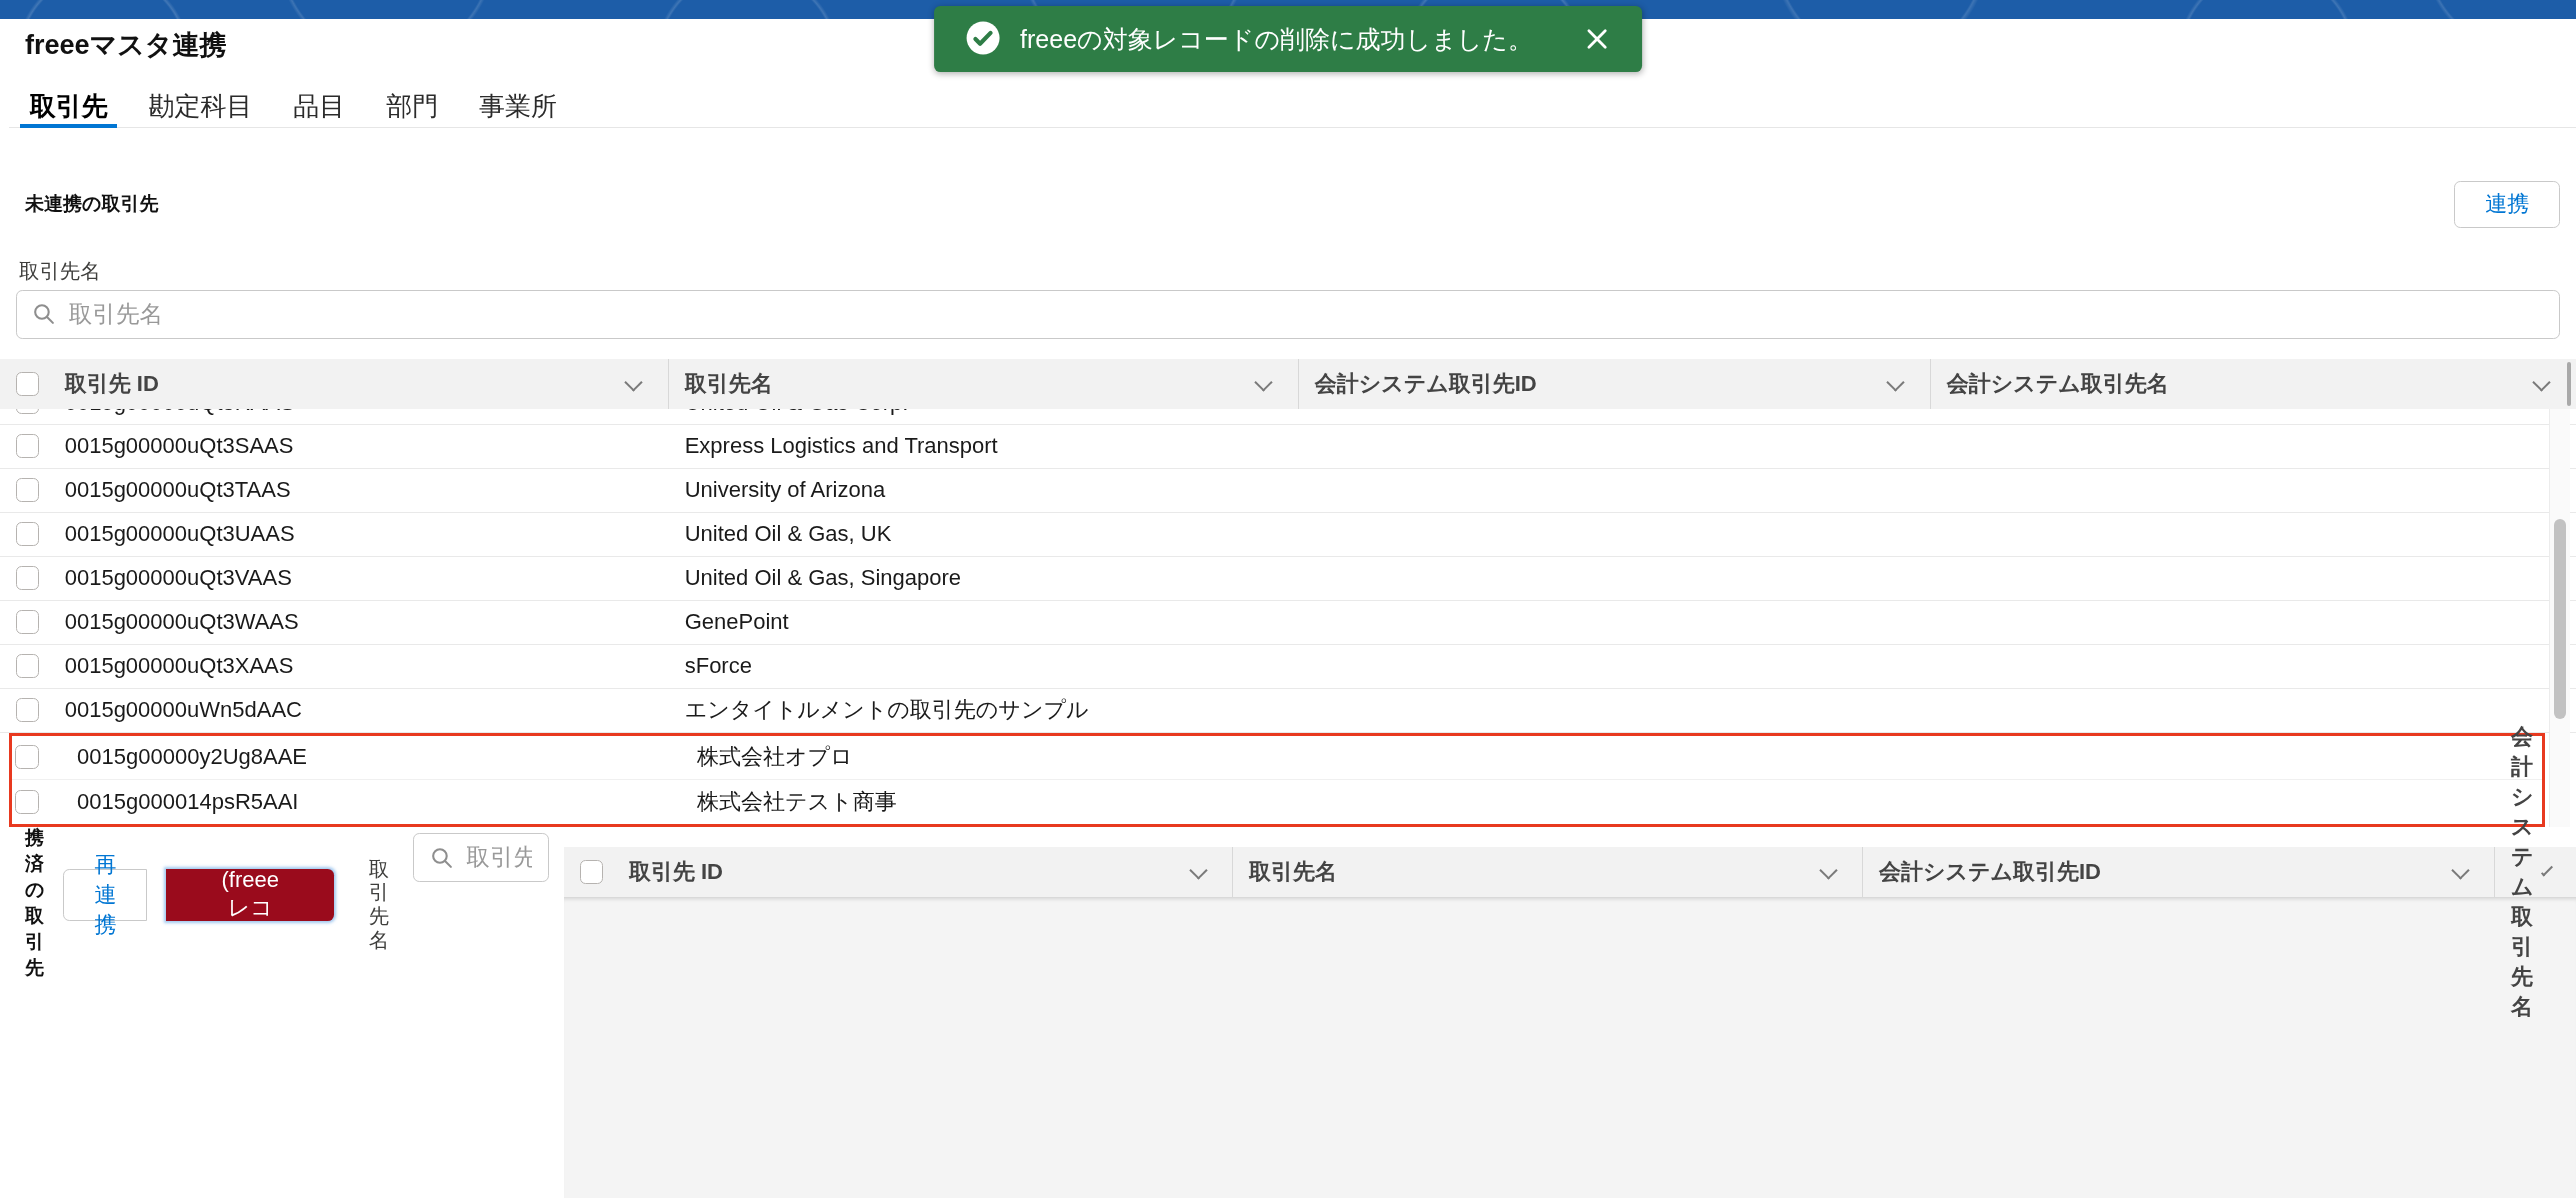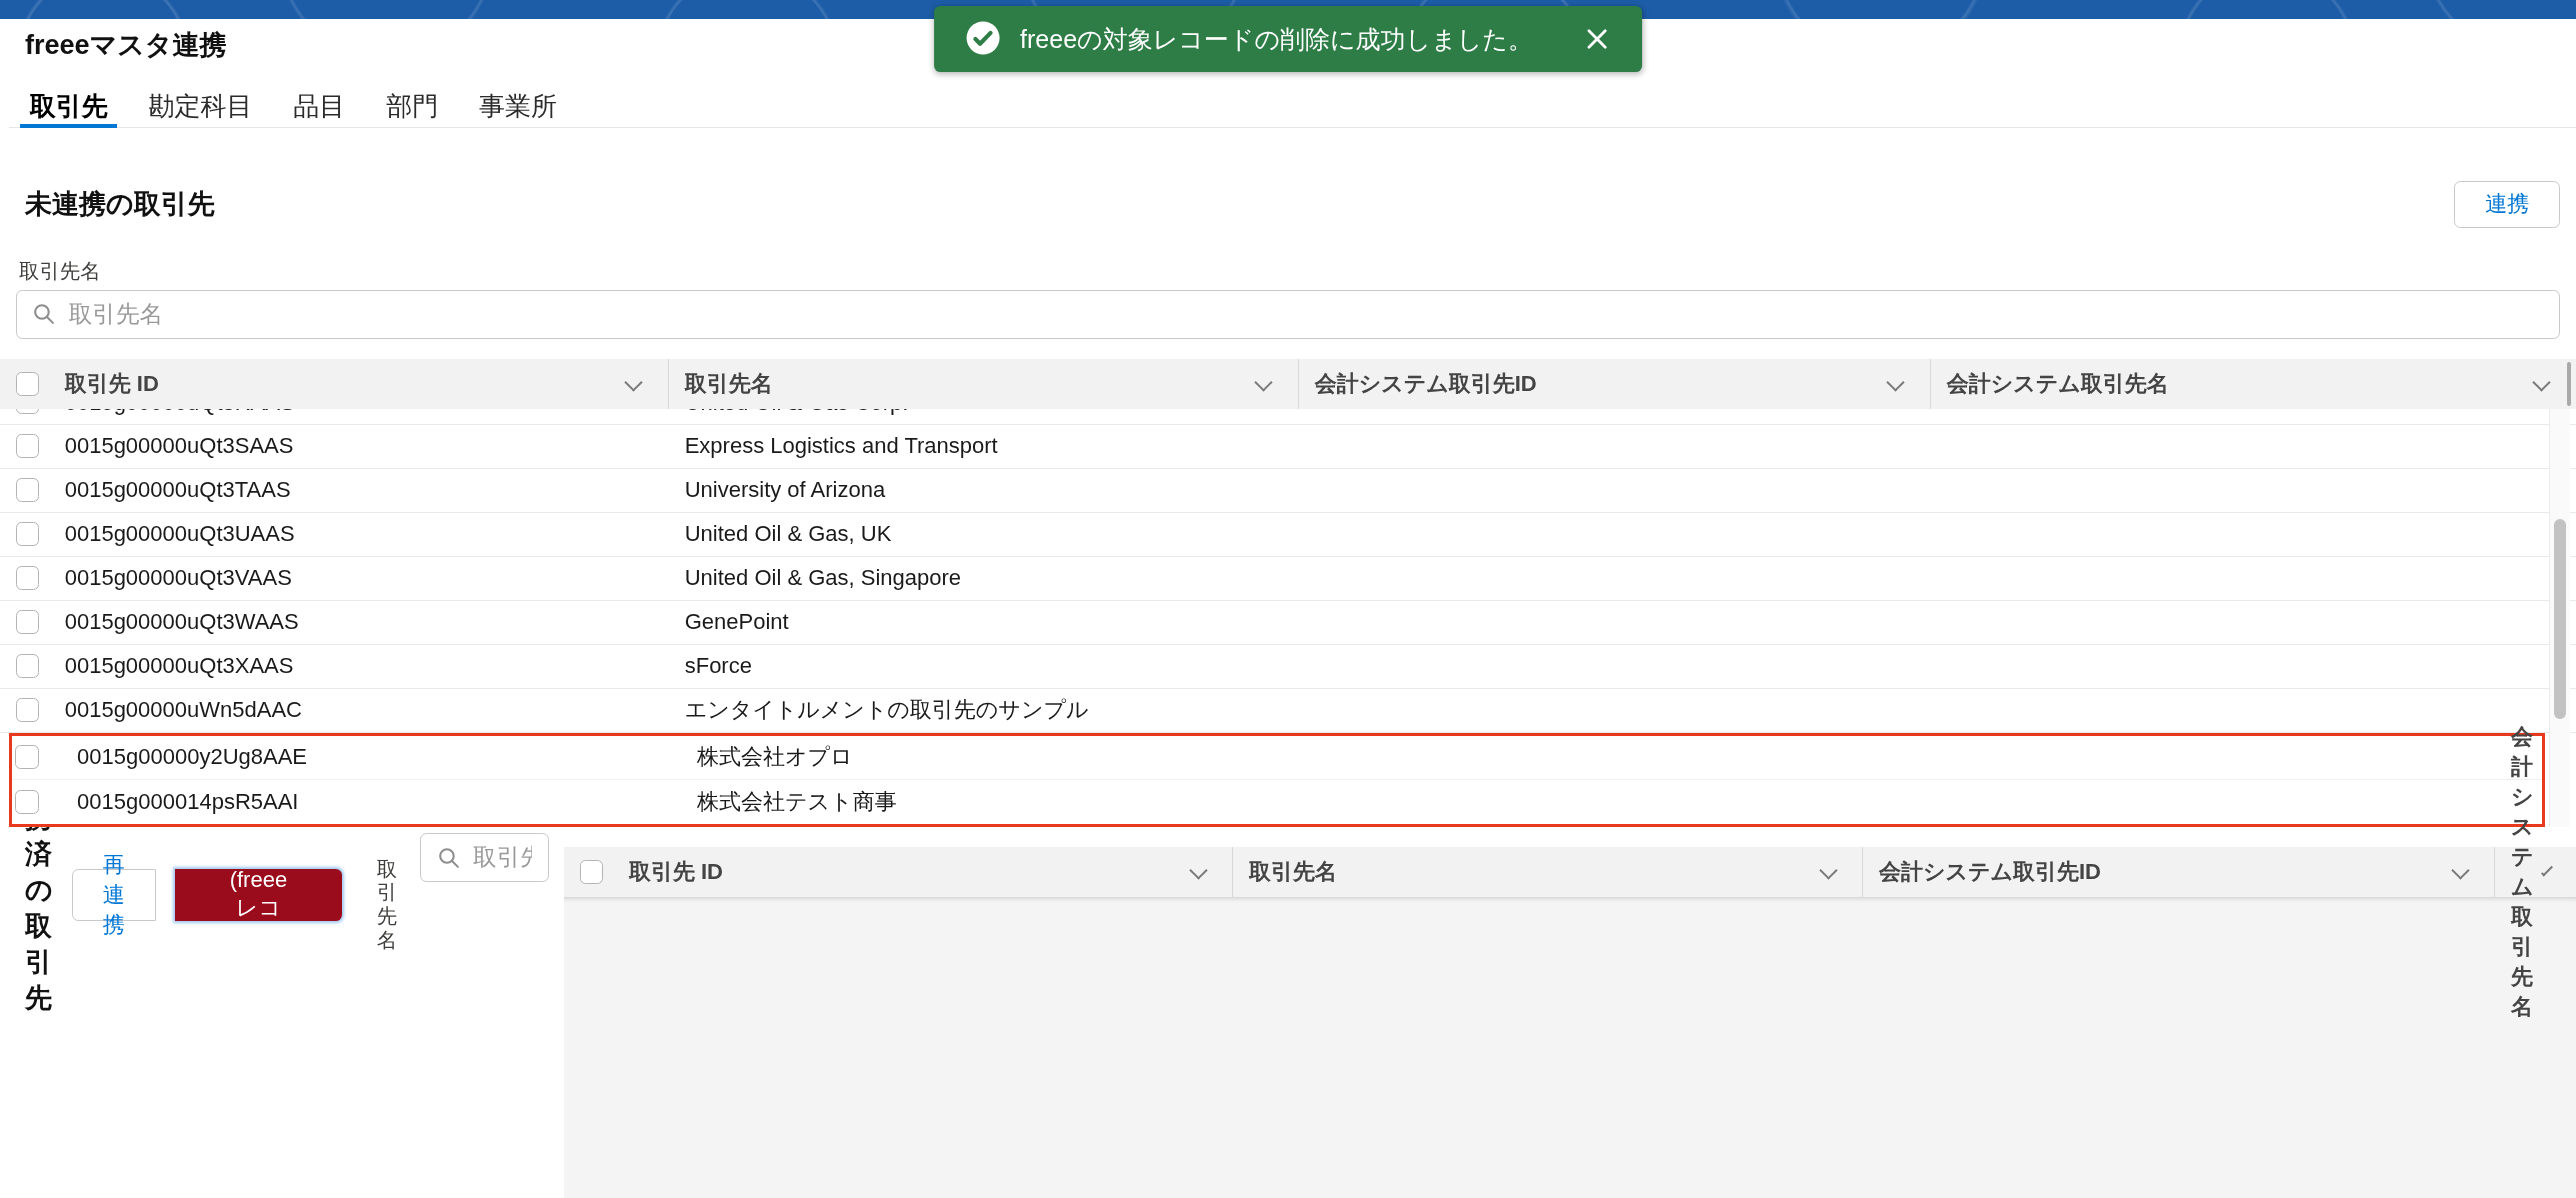--- a/index.html
+++ b/index.html
@@ -25,21 +25,21 @@
 
   
   .tabs{display:flex;margin:20.4px 0 0 9.4px;height:44px;border-bottom:0.8px solid #e6e6e6;align-items:flex-end;}
   .tab{position:relative;padding:0 9.4px;margin:0 11px;font-size:26px;line-height:41px;color:#2b2b2b;cursor:pointer;}
   .tab.active{font-weight:700;color:#000;}
   .tab.active::after{content:"";position:absolute;left:0;right:0;bottom:-0.8px;height:3.9px;background:#0176d3;}
 
   
   .sec-head{display:flex;justify-content:space-between;align-items:center;height:49px;margin:52px 15.7px 0 25px;}
   .sec-head.second{margin-top:39px;}
-  .sec-title{margin:0;font-size:27px;font-weight:700;color:#111;}
+  .sec-title{margin:0;font-size:19px;font-weight:700;color:#111;}
 
   
   .btn{display:inline-flex;align-items:center;justify-content:center;height:47px;padding:0 30px;
     font-size:22px;border-radius:6.3px;border:0.8px solid #c9c9c9;background:#fff;color:#0176d3;cursor:pointer;margin-left:19px;}
   .btn-group{display:flex;align-items:stretch;height:42px;}
   .btn-group .btn{height:52px;}
   .btn.grp-left{border-radius:6.3px 0 0 6.3px;}
   .btn.destructive{border:none;border-radius:0 6.3px 6.3px 0;background:#9a0b1c;color:#fff;padding:0 55px;
     box-shadow:0 0 3.1px 1.6px rgba(110,170,230,.65);}
 

